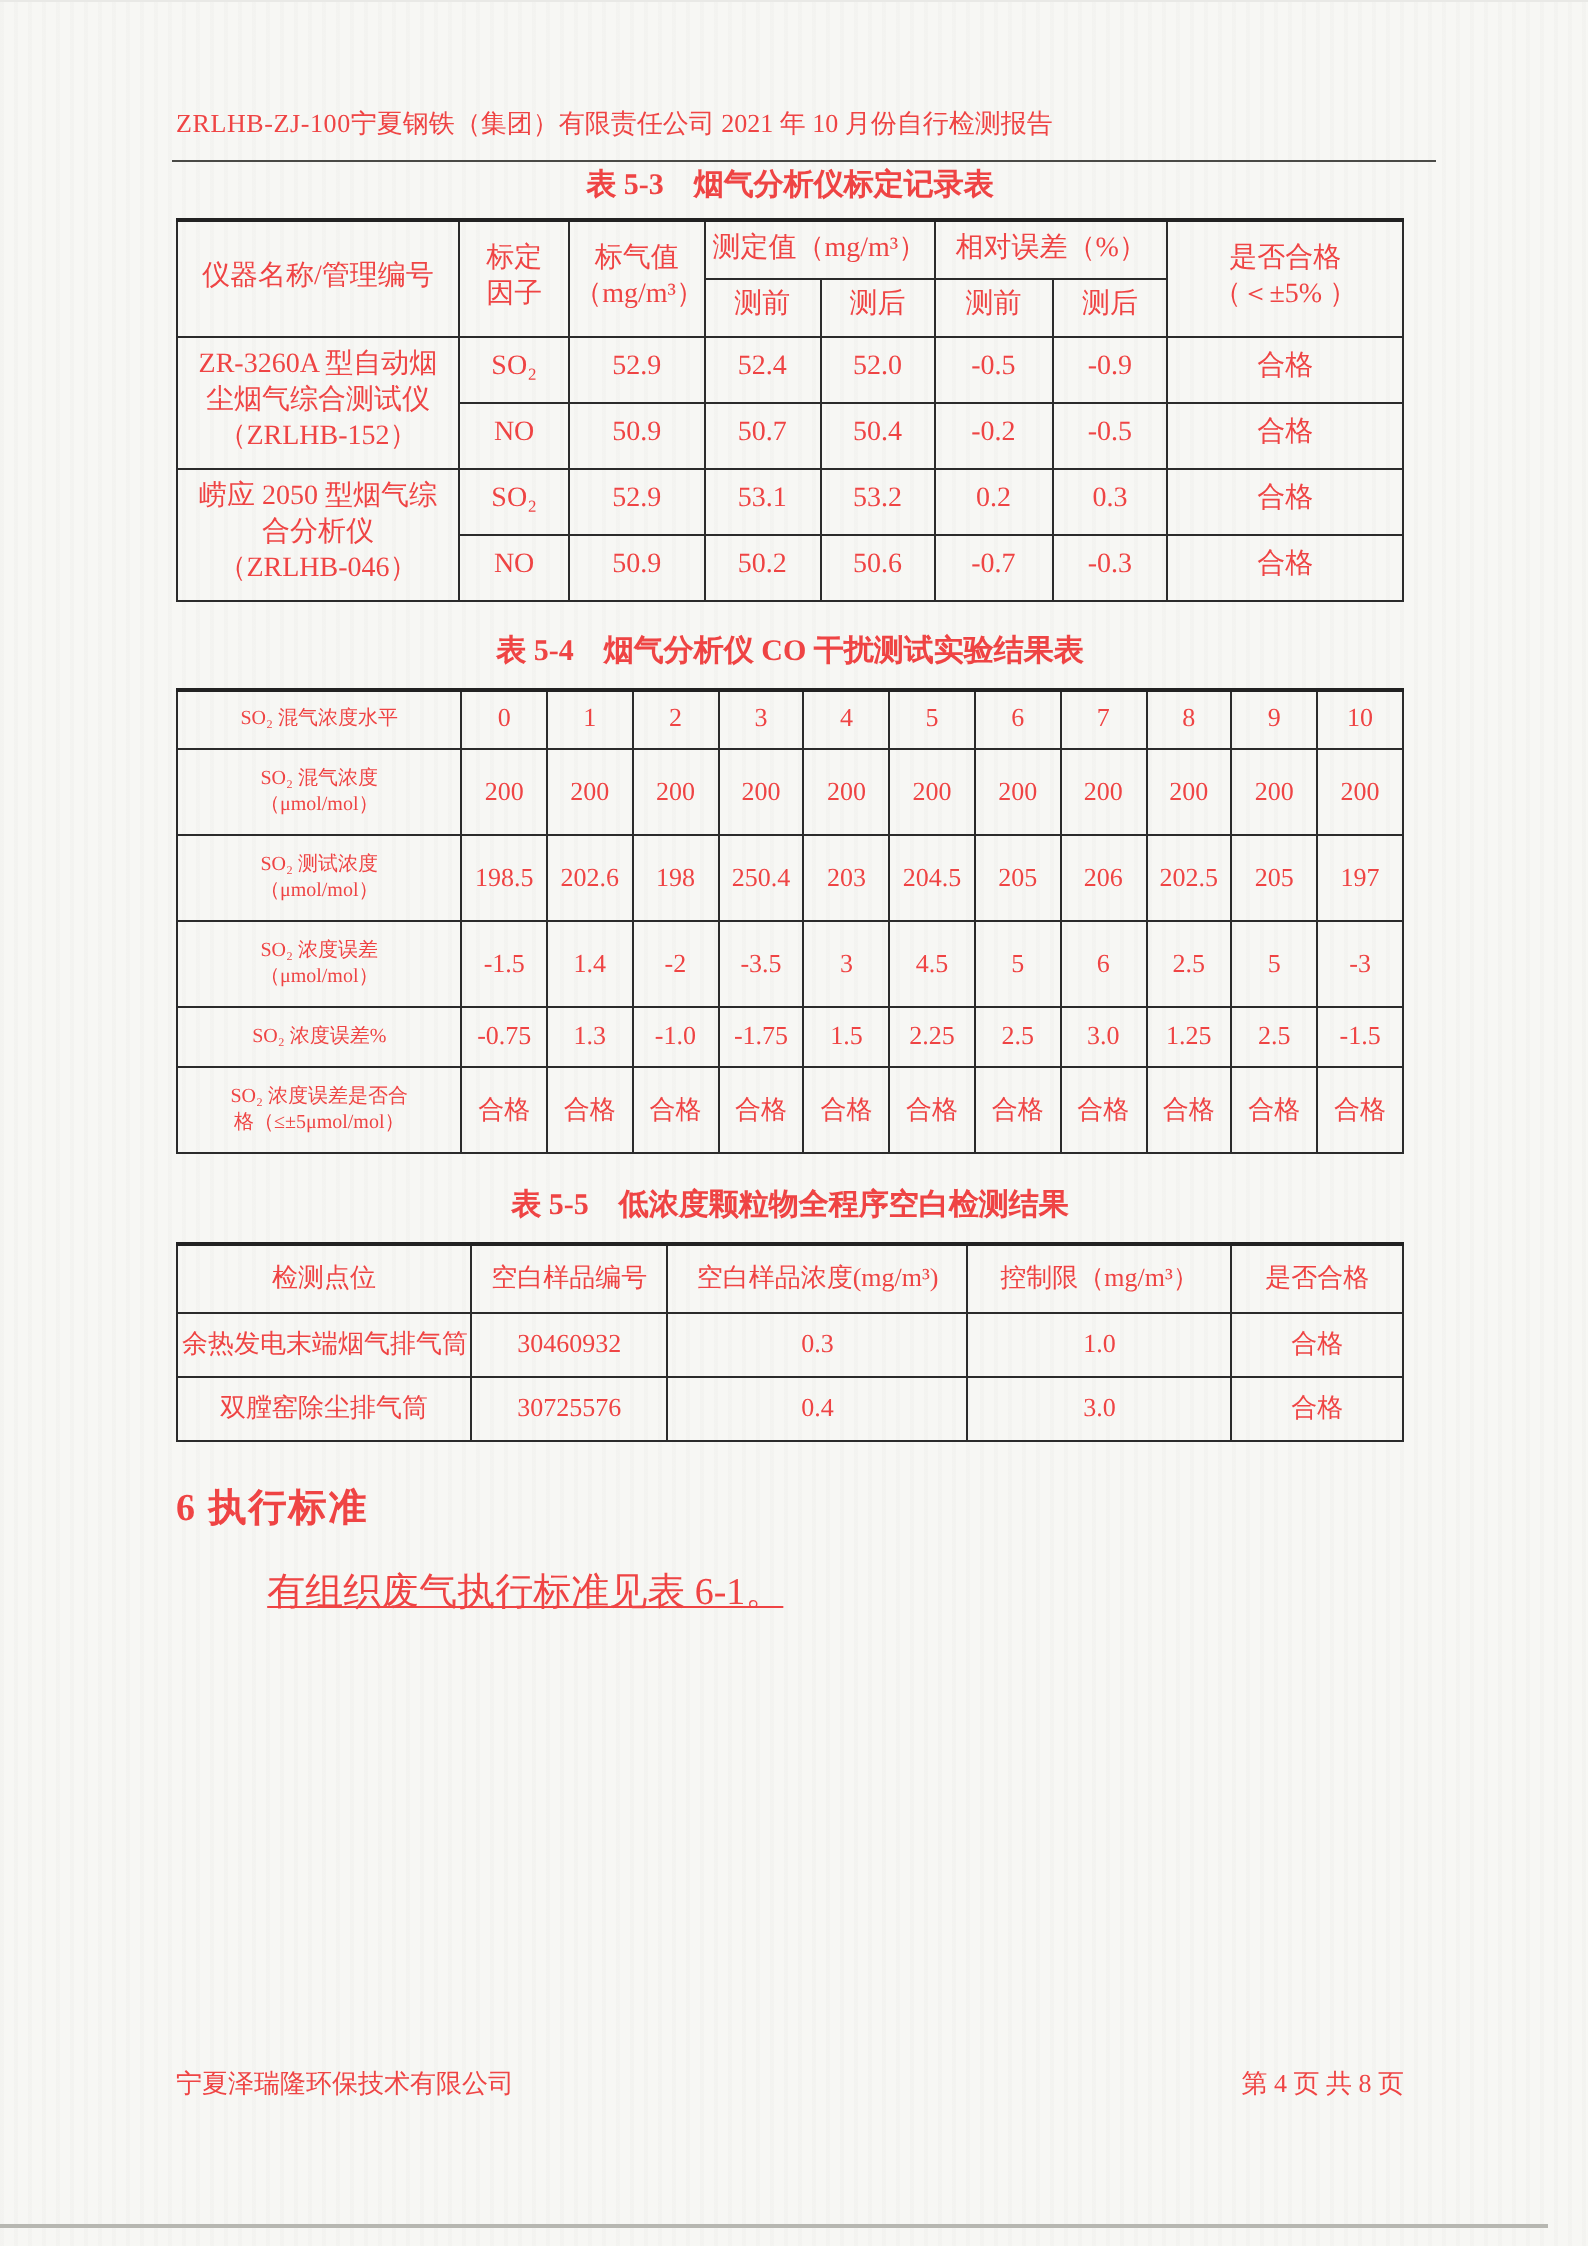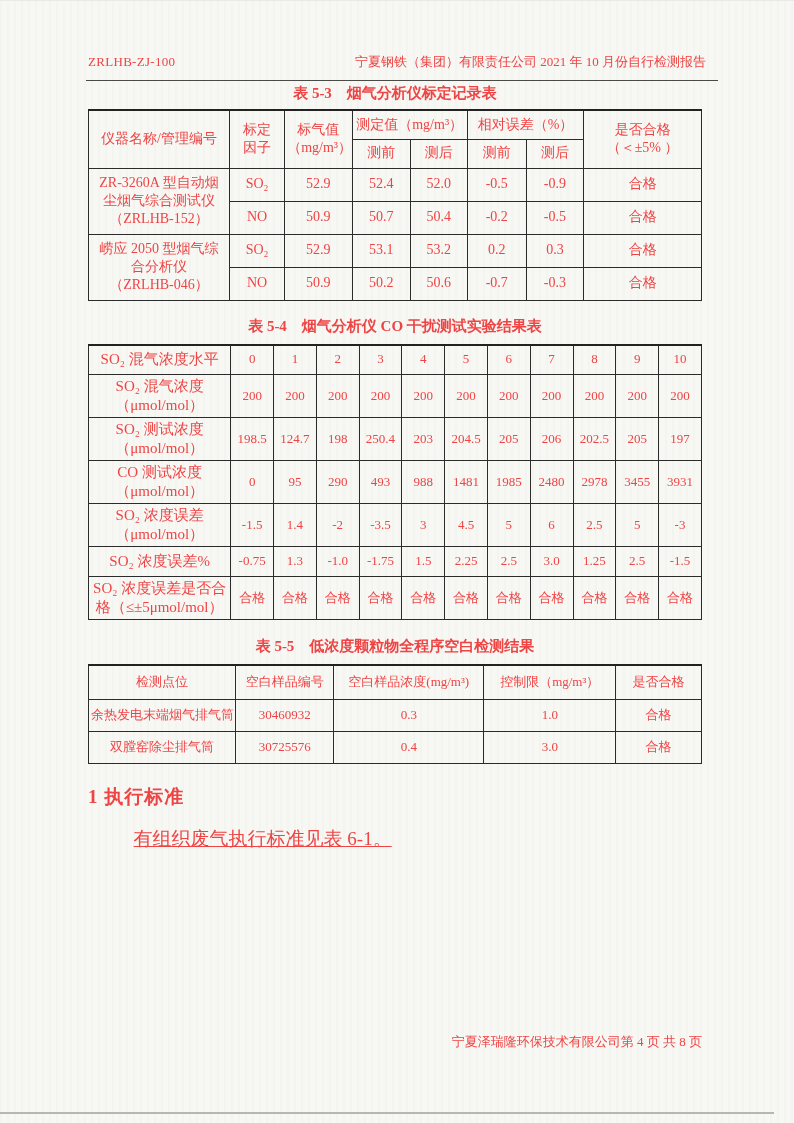--- a/index.html
+++ b/index.html
@@ -19,21 +19,21 @@
     pointer-events: none;
   }
 
   
   .hdr {
     position: absolute; top: 52px; left: 88px; width: 618px;
     display: flex; align-items: baseline;
     font-size: 13px;
   }
   .hdr .doc-code { white-space: nowrap; letter-spacing: 0.3px; }
-  .hdr .hdr-title { flex: 1; text-align: right; }
+  .hdr .hdr-title { flex: 1; text-align: left; }
   .hdr-rule {
     position: absolute; top: 79px; left: 86px; width: 632px;
     border-top: 1.5px solid #4a4a46;
   }
 
   
   .content { position: absolute; top: 80px; left: 88px; width: 614px; }
 
   .table-title {
     text-align: center; font-weight: bold; font-size: 15px;
@@ -56,37 +56,37 @@
     white-space: pre-line;
     overflow: hidden;
   }
 
   
   .t53 tr.h-row { height: 29px; }
   .t53 tr.b-row { height: 33px; }
 
   
   .t54 td { font-size: 13px; padding: 1px 0; }
-  .t54 td.row-label { font-size: 15px; }
+  .t54 td.row-label { font-size: 10px; }
   .t54 tr.r-short { height: 30px; }
   .t54 tr.r-tall { height: 43px; }
 
   
   .t55 td { font-size: 13px; white-space: nowrap; }
   .t55 tr.h-row { height: 34px; }
   .t55 tr.b-row { height: 32px; }
 
   
   .sec-heading { margin: 20px 0 0 0; font-size: 19px; font-weight: bold; letter-spacing: 1px; }
   .sec-para { margin: 16px 0 0 0; font-size: 19px; text-indent: 2.4em; text-decoration: underline; }
 
   
   .ftr {
     position: absolute; top: 1032px; left: 88px; width: 614px;
-    display: flex; justify-content: flex-end; align-items: baseline;
+    display: flex; justify-content: space-between; align-items: baseline;
     font-size: 13px;
   }
   .scan-line {
     position: absolute; top: 1111px; left: 0; width: 774px; height: 2px;
     background: #b7b7b1;
   }
 </style>
 </head>
 <body>
 
@@ -218,45 +218,30 @@
             <td>200</td>
             <td>200</td>
             <td>200</td>
             <td>200</td>
             <td>200</td>
           </tr>
           <tr class="r-tall">
             <td class="row-label">SO₂ 测试浓度
 （μmol/mol）</td>
             <td>198.5</td>
-            <td>124.7</td>
+            <td>202.6</td>
             <td>198</td>
             <td>250.4</td>
             <td>203</td>
             <td>204.5</td>
             <td>205</td>
             <td>206</td>
             <td>202.5</td>
             <td>205</td>
             <td>197</td>
-          </tr>
-          <tr class="r-tall">
-            <td class="row-label">CO 测试浓度
-（μmol/mol）</td>
-            <td>0</td>
-            <td>95</td>
-            <td>290</td>
-            <td>493</td>
-            <td>988</td>
-            <td>1481</td>
-            <td>1985</td>
-            <td>2480</td>
-            <td>2978</td>
-            <td>3455</td>
-            <td>3931</td>
           </tr>
           <tr class="r-tall">
             <td class="row-label">SO₂ 浓度误差
 （μmol/mol）</td>
             <td>-1.5</td>
             <td>1.4</td>
             <td>-2</td>
             <td>-3.5</td>
             <td>3</td>
             <td>4.5</td>
@@ -325,21 +310,21 @@
         <tr class="b-row">
           <td>双膛窑除尘排气筒</td>
           <td>30725576</td>
           <td>0.4</td>
           <td>3.0</td>
           <td>合格</td>
         </tr>
       </tbody>
     </table>
 
-    <div class="sec-heading">1 执行标准</div>
+    <div class="sec-heading">6 执行标准</div>
     <div class="sec-para">有组织废气执行标准见表 6-1。</div>
 
   </div>
 
   <div class="ftr">
     <span>宁夏泽瑞隆环保技术有限公司</span>
     <span>第 4 页 共 8 页</span>
   </div>
   <div class="scan-line"></div>
 

